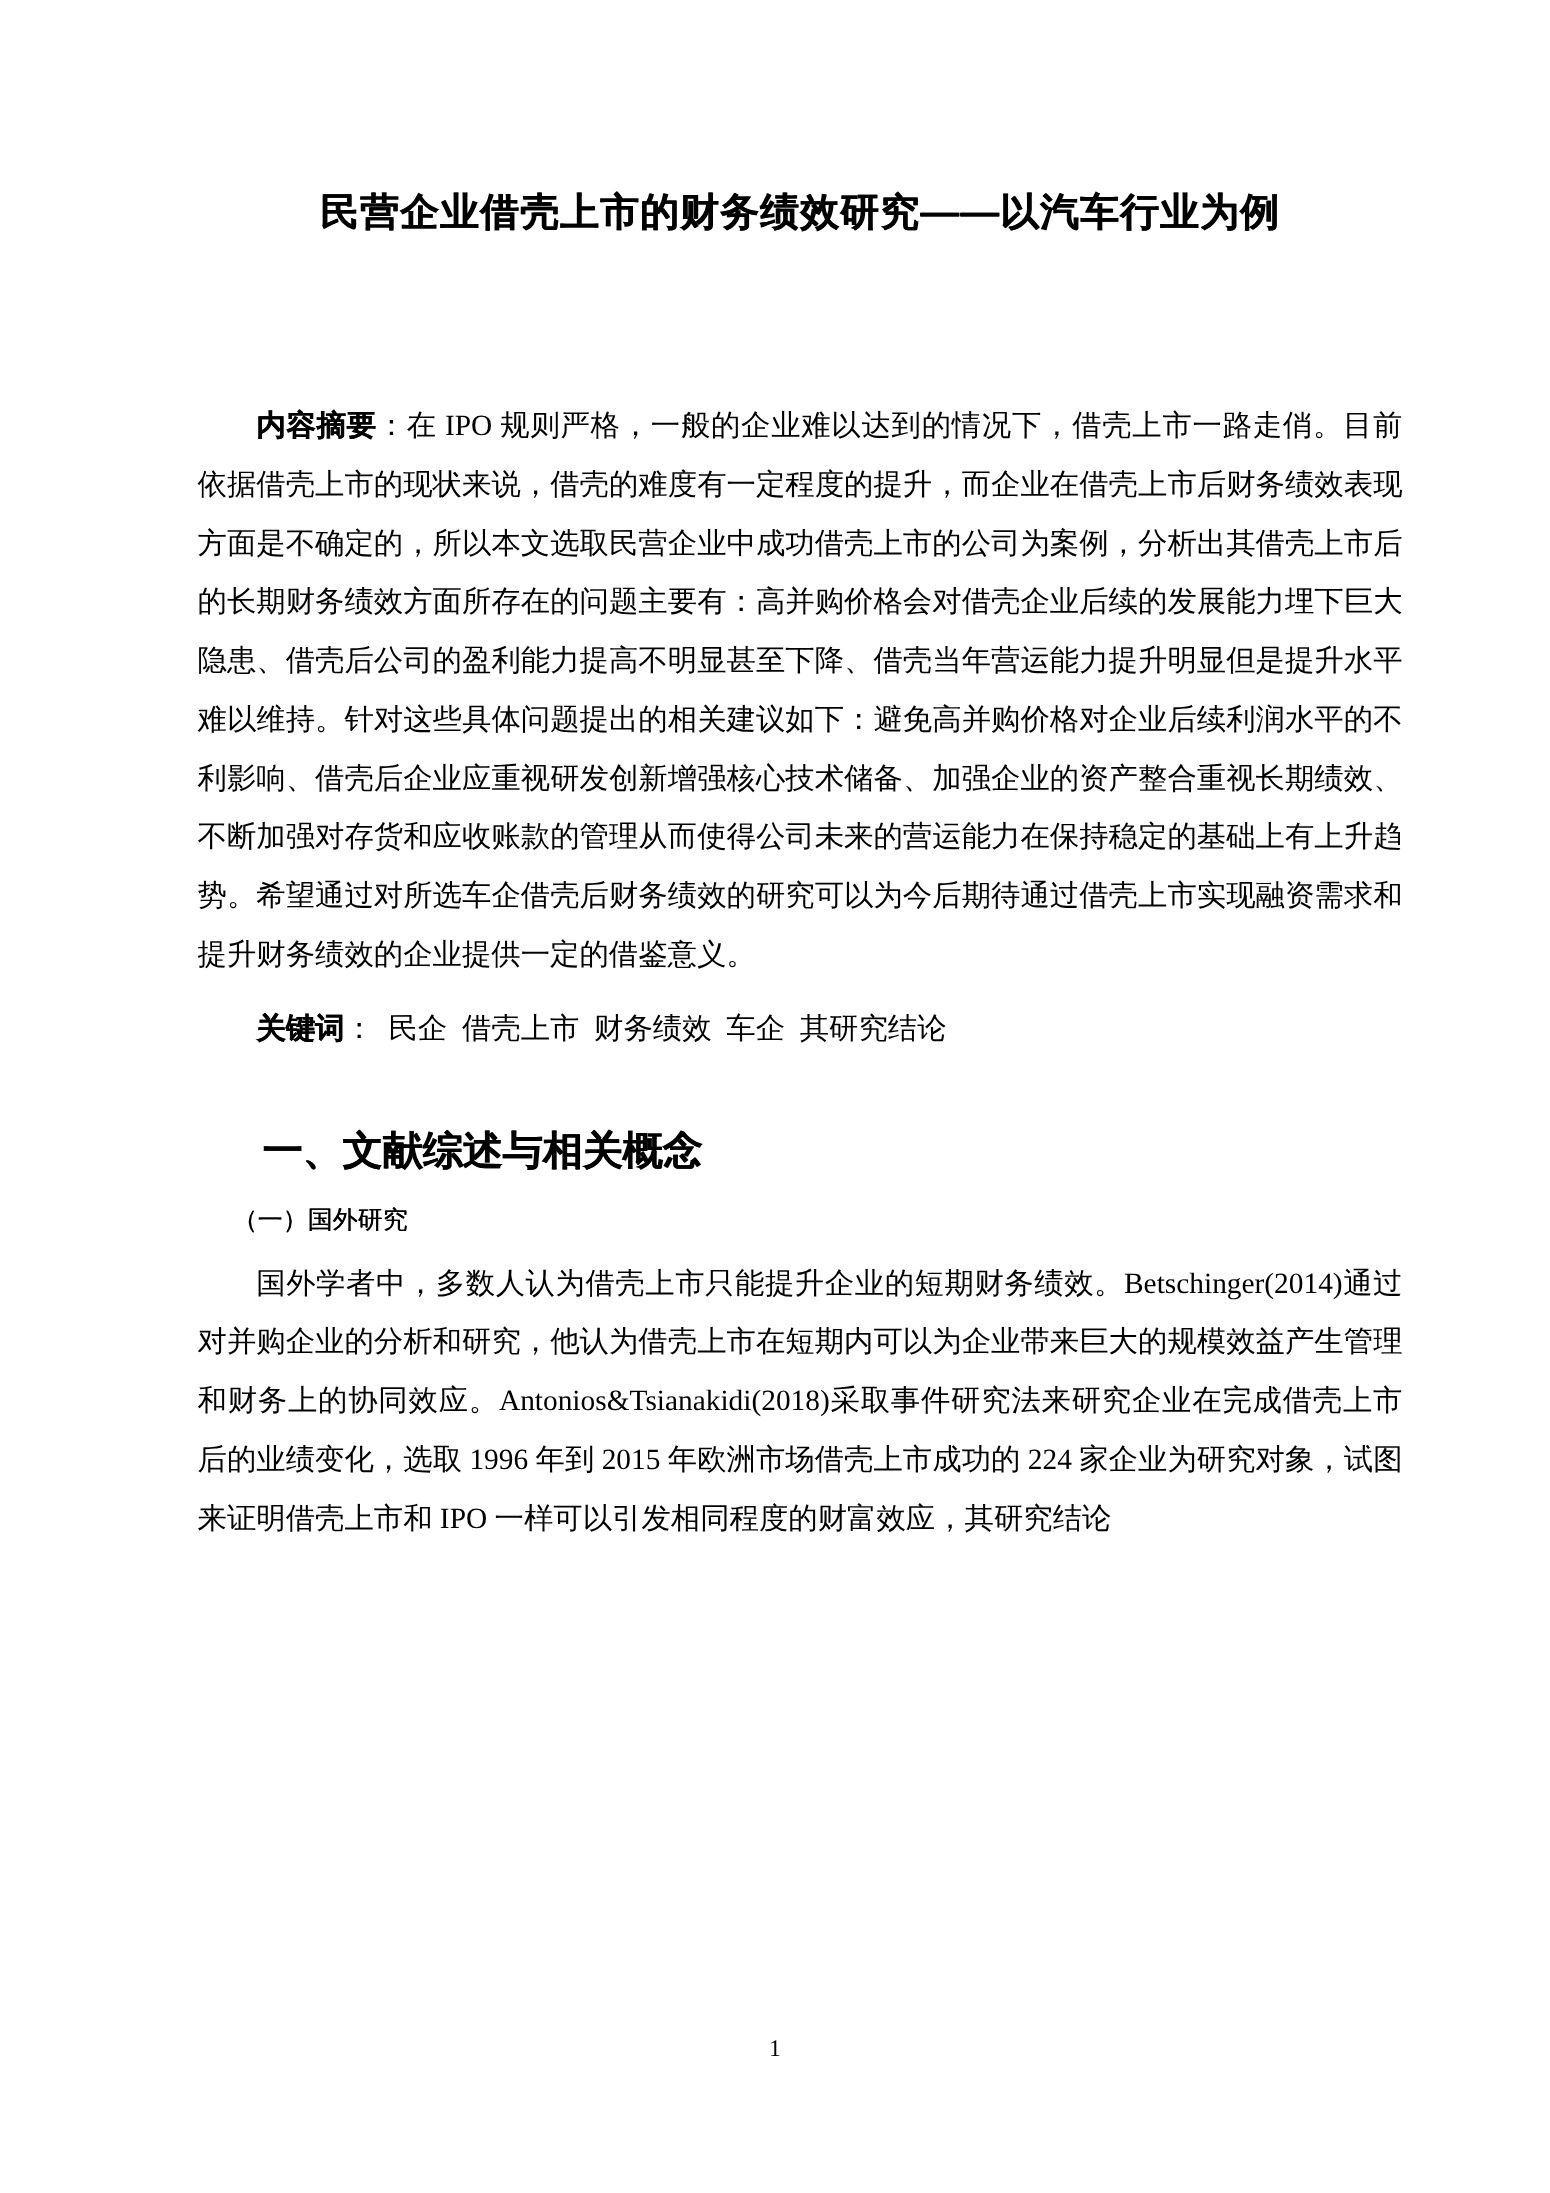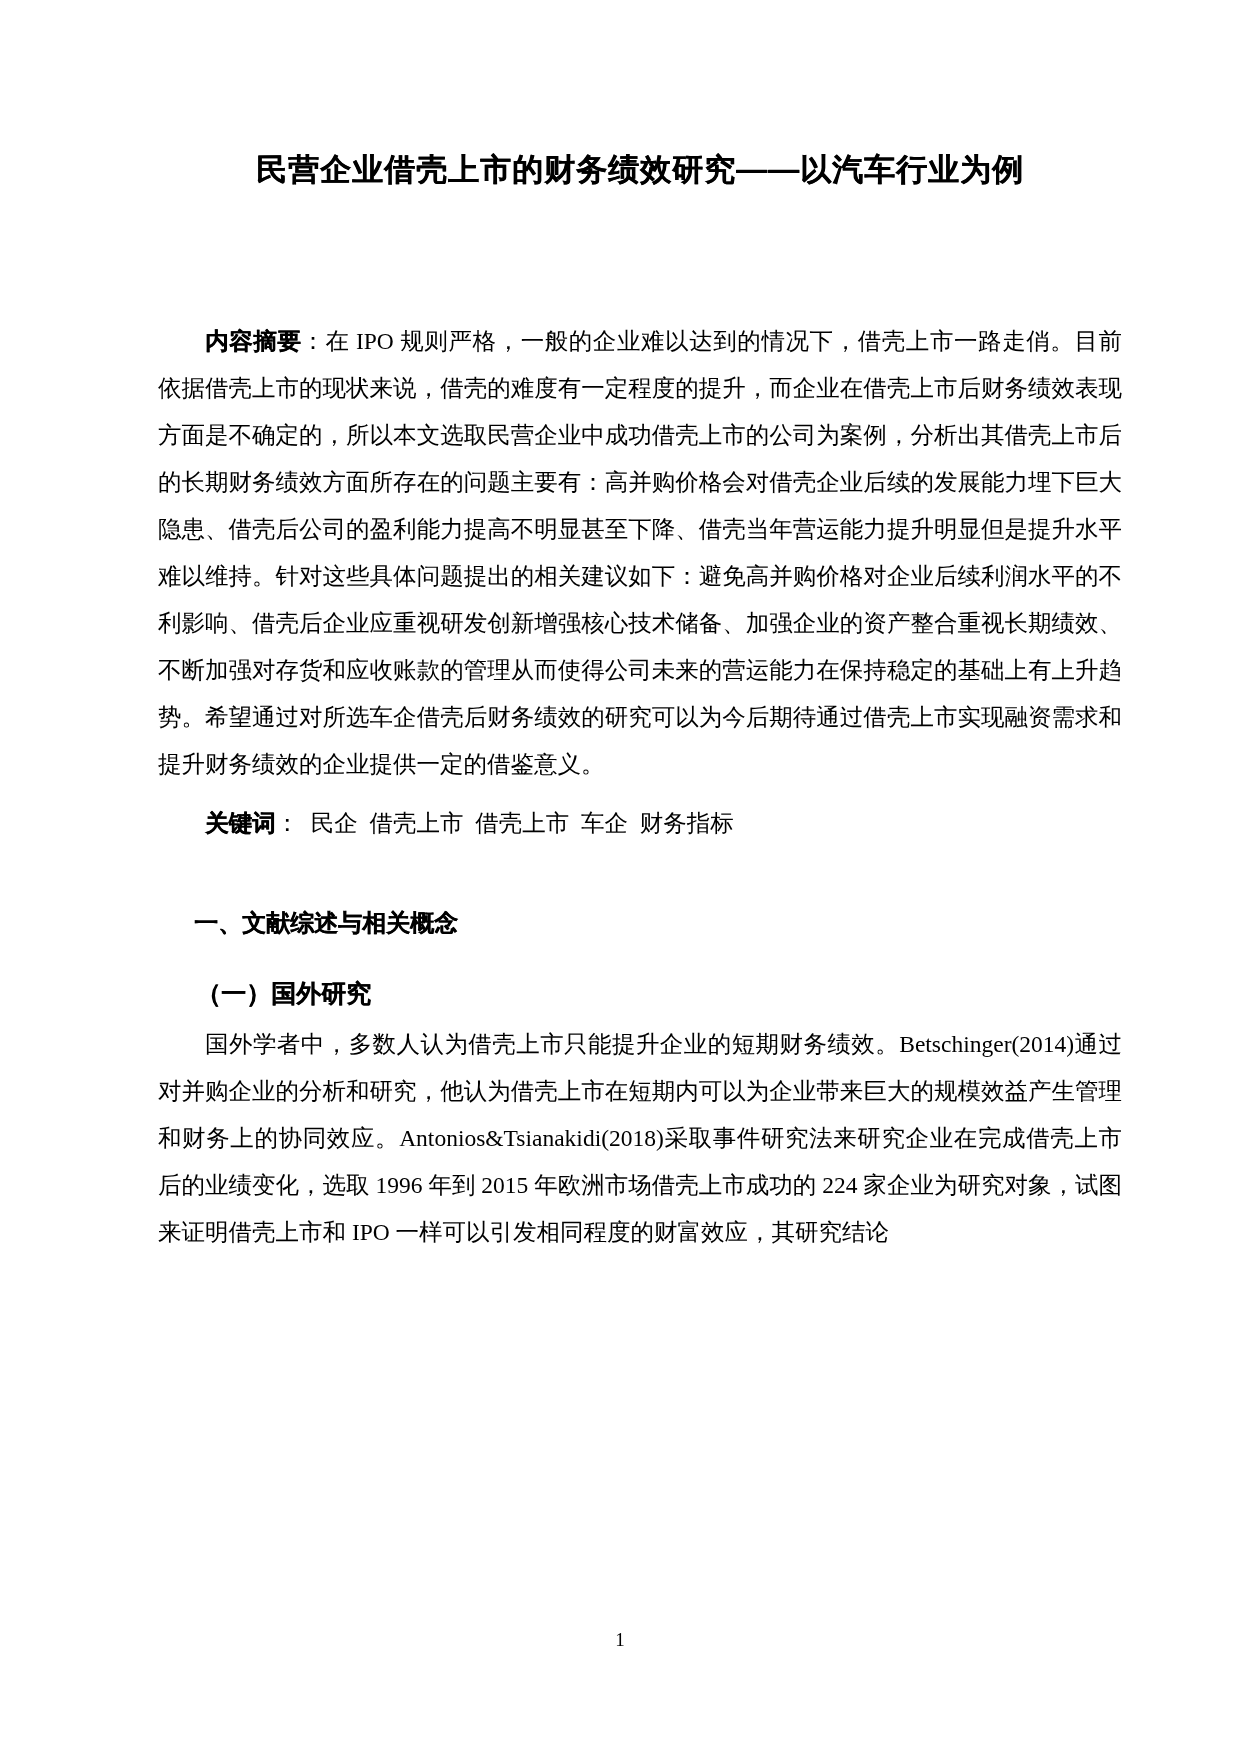--- a/index.html
+++ b/index.html
@@ -44,35 +44,35 @@
   .keywords {
     margin-top: 8px;
     text-align: left;
   }
   .keywords span {
     white-space: pre-wrap;
     text-align: center;
   }
   .section-heading {
     margin: 56px 0 0 0;
-    font-family: Liberation Serif, serif;
+    font-family: Liberation Mono, monospace;
     font-weight: 900;
-    font-size: 24px;
+    font-size: 32px;
     line-height: 40px;
     text-indent: 2em;
     text-shadow: 0.5px 0 0 #000;
   }
   .section-para {
     margin-top: 10px;
   }
   .subsection-heading {
-    margin: 30px 0 0 0;
+    margin: 13px 0 0 0;
     font-family: "Liberation Sans", "DejaVu Sans", sans-serif;
-    font-weight: 700;
-    font-size: 25px;
+    font-weight: 400;
+    font-size: 20px;
     line-height: 40px;
     text-indent: 2em;
     text-shadow: 0.4px 0 0 #000;
   }
   .subsection-para {
     margin-top: 8px;
   }
   .page-number {
     position: absolute;
     left: 0;
@@ -85,21 +85,21 @@
 </style>
 </head>
 <body>
 
 <div class="page">
 
   <h1 class="doc-title">民营企业借壳上市的财务绩效研究——以汽车行业为例</h1>
 
   <p class="para abstract"><span class="bold-label">内容摘要</span><span>：在 IPO 规则严格，一般的企业难以达到的情况下，借壳上市一路走俏。目前依据借壳上市的现状来说，借壳的难度有一定程度的提升，而企业在借壳上市后财务绩效表现方面是不确定的，所以本文选取民营企业中成功借壳上市的公司为案例，分析出其借壳上市后的长期财务绩效方面所存在的问题主要有：高并购价格会对借壳企业后续的发展能力埋下巨大隐患、借壳后公司的盈利能力提高不明显甚至下降、借壳当年营运能力提升明显但是提升水平难以维持。针对这些具体问题提出的相关建议如下：避免高并购价格对企业后续利润水平的不利影响、借壳后企业应重视研发创新增强核心技术储备、加强企业的资产整合重视长期绩效、不断加强对存货和应收账款的管理从而使得公司未来的营运能力在保持稳定的基础上有上升趋势。希望通过对所选车企借壳后财务绩效的研究可以为今后期待通过借壳上市实现融资需求和提升财务绩效的企业提供一定的借鉴意义。</span></p>
 
-  <p class="para keywords"><span class="bold-label">关键词</span><span>：  民企  借壳上市  借壳上市  车企  财务指标</span></p>
+  <p class="para keywords"><span class="bold-label">关键词</span><span>：  民企  借壳上市  财务绩效  车企  其研究结论</span></p>
 
   <h2 class="section-heading">一、文献综述与相关概念</h2>
 
 
   <h3 class="subsection-heading">（一）国外研究</h3>
 
   <p class="para subsection-para">国外学者中，多数人认为借壳上市只能提升企业的短期财务绩效。Betschinger(2014)通过对并购企业的分析和研究，他认为借壳上市在短期内可以为企业带来巨大的规模效益产生管理和财务上的协同效应。Antonios&amp;Tsianakidi(2018)采取事件研究法来研究企业在完成借壳上市后的业绩变化，选取 1996 年到 2015 年欧洲市场借壳上市成功的 224 家企业为研究对象，试图来证明借壳上市和 IPO 一样可以引发相同程度的财富效应，其研究结论</p>
 
   <div class="page-number">1</div>
 

